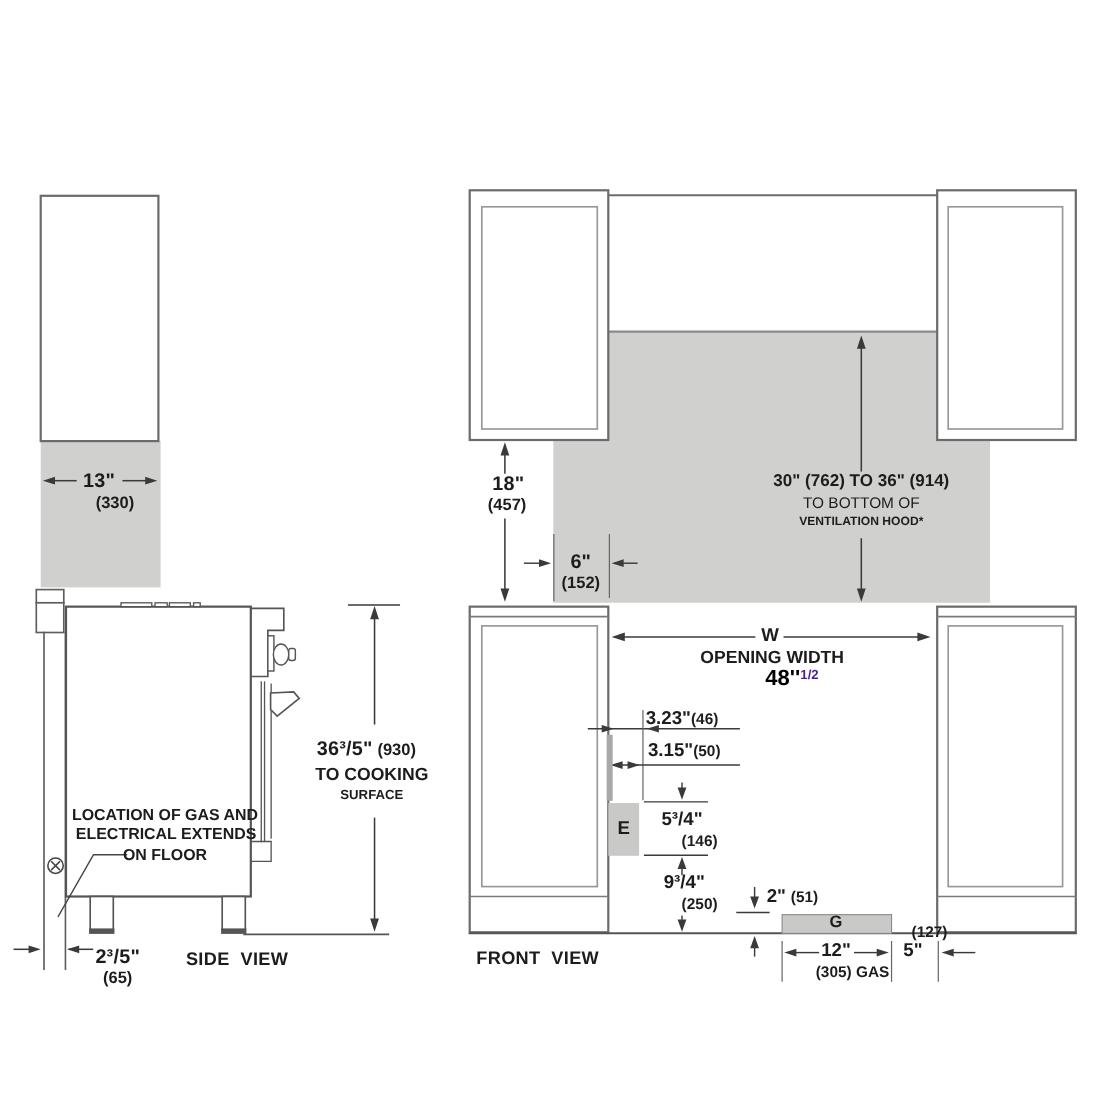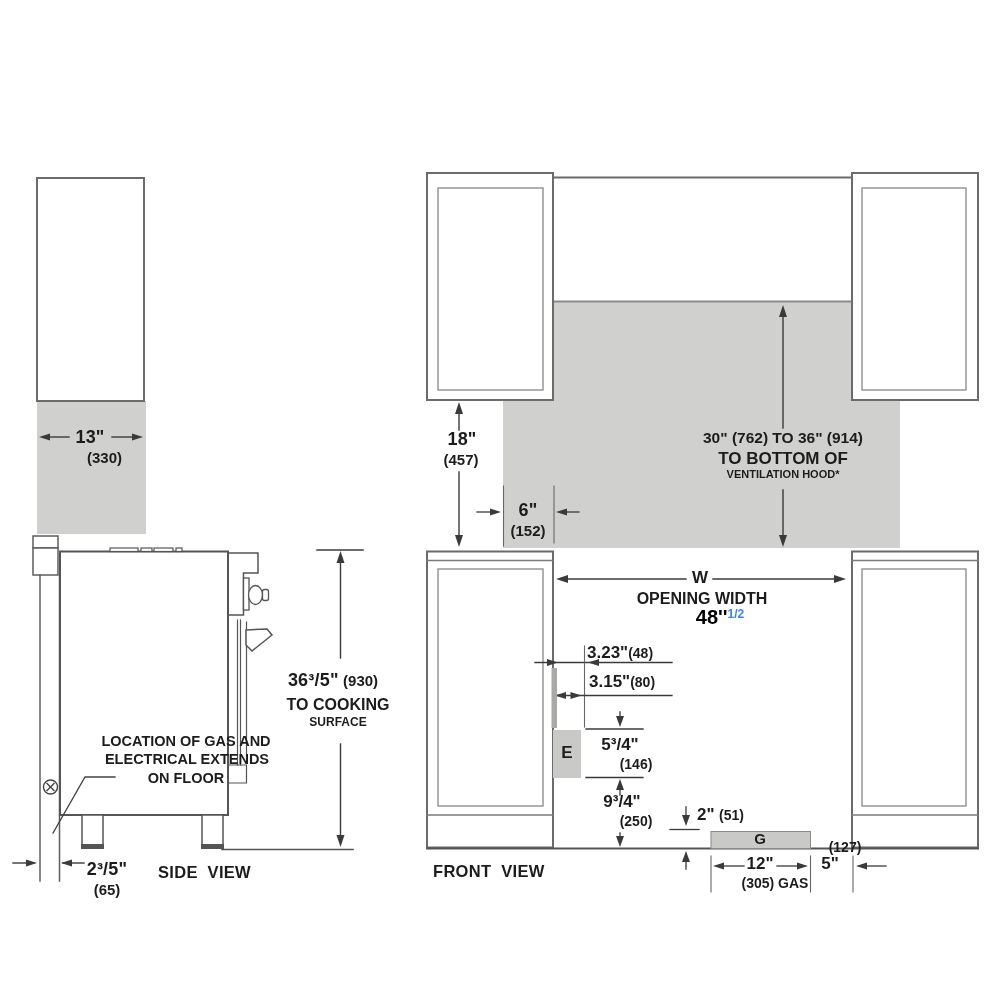--- a/index.html
+++ b/index.html
@@ -8,26 +8,26 @@
     font-family:"Liberation Sans","DejaVu Sans",sans-serif;
     color:#1c1c1c;overflow:hidden;
   }
   #linework{position:absolute;left:0;top:0;width:1000px;height:1000px;}
   .txt{position:absolute;white-space:nowrap;line-height:1.05;}
   .ctr{transform:translateX(-50%);text-align:center;}
   .dim{font-size:18px;font-weight:600;letter-spacing:0.2px;}
   .dim-s{font-size:17px;font-weight:600;}
   .mm{font-size:15px;font-weight:600;}
   .mm-s{font-size:14px;font-weight:600;padding-left:32px;}
-  .note{font-size:14.5px;font-weight:600;margin-left:36px;}
+  .note{font-size:14.5px;font-weight:600;}
   .view-label{font-size:16.5px;font-weight:600;word-spacing:5px;letter-spacing:0.3px;}
   .big-letter{font-size:17px;font-weight:700;}
   .inline-mm{font-size:14px;font-weight:600;}
   .w-value{font-size:20px;font-weight:700;color:#000;margin-top:28px;}
-  .w-frac{font-size:12px;font-weight:700;color:#3b82f6;vertical-align:6px;}
+  .w-frac{font-size:12px;font-weight:700;color:#4c1d95;vertical-align:6px;}
 </style>
 </head>
 <body>
 
 <div id="stage">
 
   <svg id="linework" viewBox="0 0 1000 1000">
 
     <g stroke-linecap="square">
 
@@ -223,38 +223,38 @@
   <div class="txt ctr" style="left:338px;top:697px;font-size:16px;font-weight:600;">TO COOKING</div>
   <div class="txt ctr" style="left:338px;top:716px;font-size:12px;font-weight:600;">SURFACE</div>
 
   <div class="txt ctr note" style="left:150px;top:734px;">LOCATION OF GAS AND</div>
   <div class="txt ctr note" style="left:151px;top:752px;">ELECTRICAL EXTENDS</div>
   <div class="txt ctr note" style="left:150px;top:771px;text-align:center;">ON FLOOR</div>
 
   <div class="txt ctr dim" style="left:107px;top:860px;">2³/5"</div>
   <div class="txt ctr mm" style="left:107px;top:882px;">(65)</div>
 
-  <div class="txt view-label" style="left:158px;top:864px;">SIDE VIEW</div>
+  <div class="txt view-label" style="left:169px;top:864px;">SIDE VIEW</div>
 
   <div class="txt ctr dim" style="left:462px;top:430px;">18"</div>
   <div class="txt ctr mm" style="left:461px;top:452px;">(457)</div>
 
   <div class="txt ctr" style="left:783px;top:430px;font-size:15.5px;font-weight:600;">30" (762) TO 36" (914)</div>
-  <div class="txt ctr" style="left:783px;top:450px;font-size:17px;font-weight:700;">TO BOTTOM OF</div>
+  <div class="txt ctr" style="left:783px;top:450px;font-size:14px;font-weight:400;">TO BOTTOM OF</div>
   <div class="txt ctr" style="left:783px;top:469px;font-size:11px;font-weight:600;">VENTILATION HOOD*</div>
 
   <div class="txt ctr dim" style="left:528px;top:501px;">6"</div>
   <div class="txt ctr mm" style="left:528px;top:523px;">(152)</div>
 
   <div class="txt ctr big-letter" style="left:700px;top:569px;">W</div>
   <div class="txt ctr" style="left:702px;top:591px;font-size:16px;font-weight:600;">OPENING WIDTH</div>
   <div class="txt ctr" style="left:720px;top:607px;"><span class="w-value">48''</span><span class="w-frac">1/2</span></div>
 
-  <div class="txt" style="left:587px;top:644px;"><span class="dim-s">3.23"</span><span class="inline-mm">(48)</span></div>
-  <div class="txt" style="left:589px;top:673px;"><span class="dim-s">3.15"</span><span class="inline-mm">(80)</span></div>
+  <div class="txt" style="left:587px;top:644px;"><span class="dim-s">3.23"</span><span class="inline-mm">(46)</span></div>
+  <div class="txt" style="left:589px;top:673px;"><span class="dim-s">3.15"</span><span class="inline-mm">(50)</span></div>
 
   <div class="txt ctr big-letter" style="left:567px;top:744px;">E</div>
   <div class="txt ctr dim-s" style="left:620px;top:736px;">5³/4"</div>
   <div class="txt ctr mm-s" style="left:620px;top:757px;">(146)</div>
   <div class="txt ctr dim-s" style="left:622px;top:793px;">9³/4"</div>
   <div class="txt ctr mm-s" style="left:620px;top:814px;">(250)</div>
 
   <div class="txt" style="left:697px;top:806px;"><span class="dim-s">2"</span> <span class="inline-mm">(51)</span></div>
   <div class="txt ctr" style="left:760px;top:831px;font-size:15px;font-weight:700;">G</div>
   <div class="txt ctr dim-s" style="left:760px;top:855px;">12"</div>

